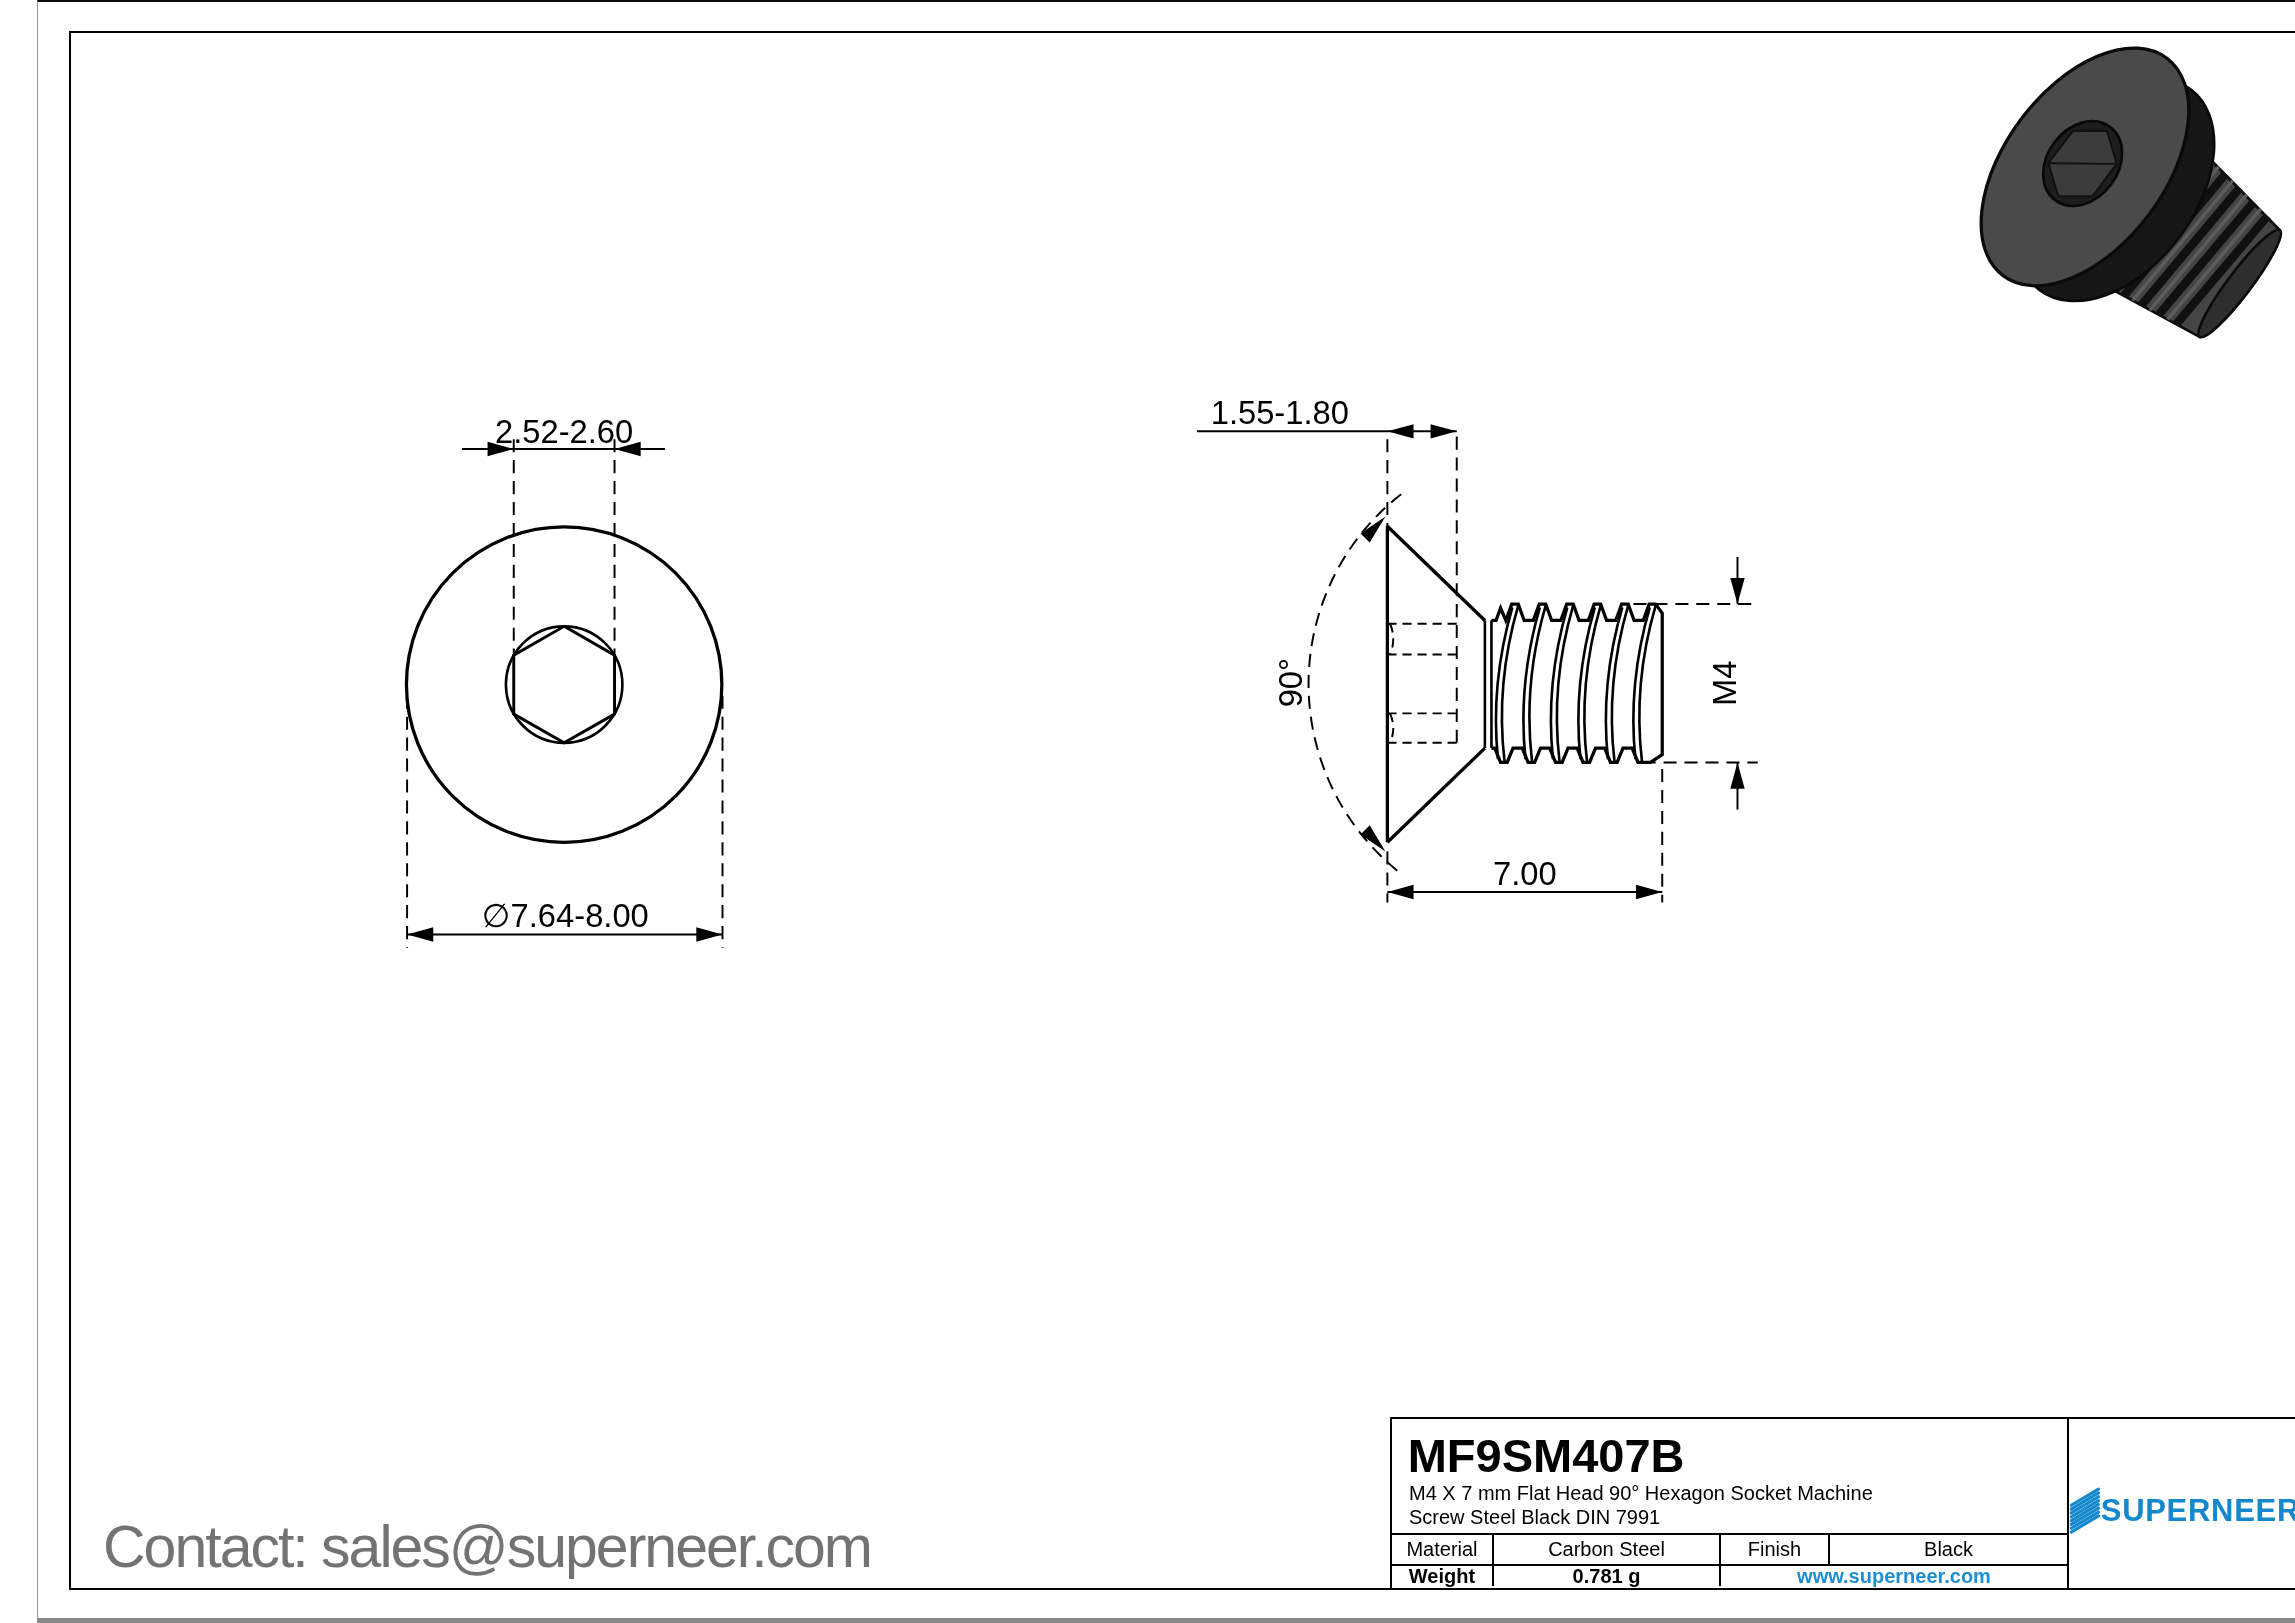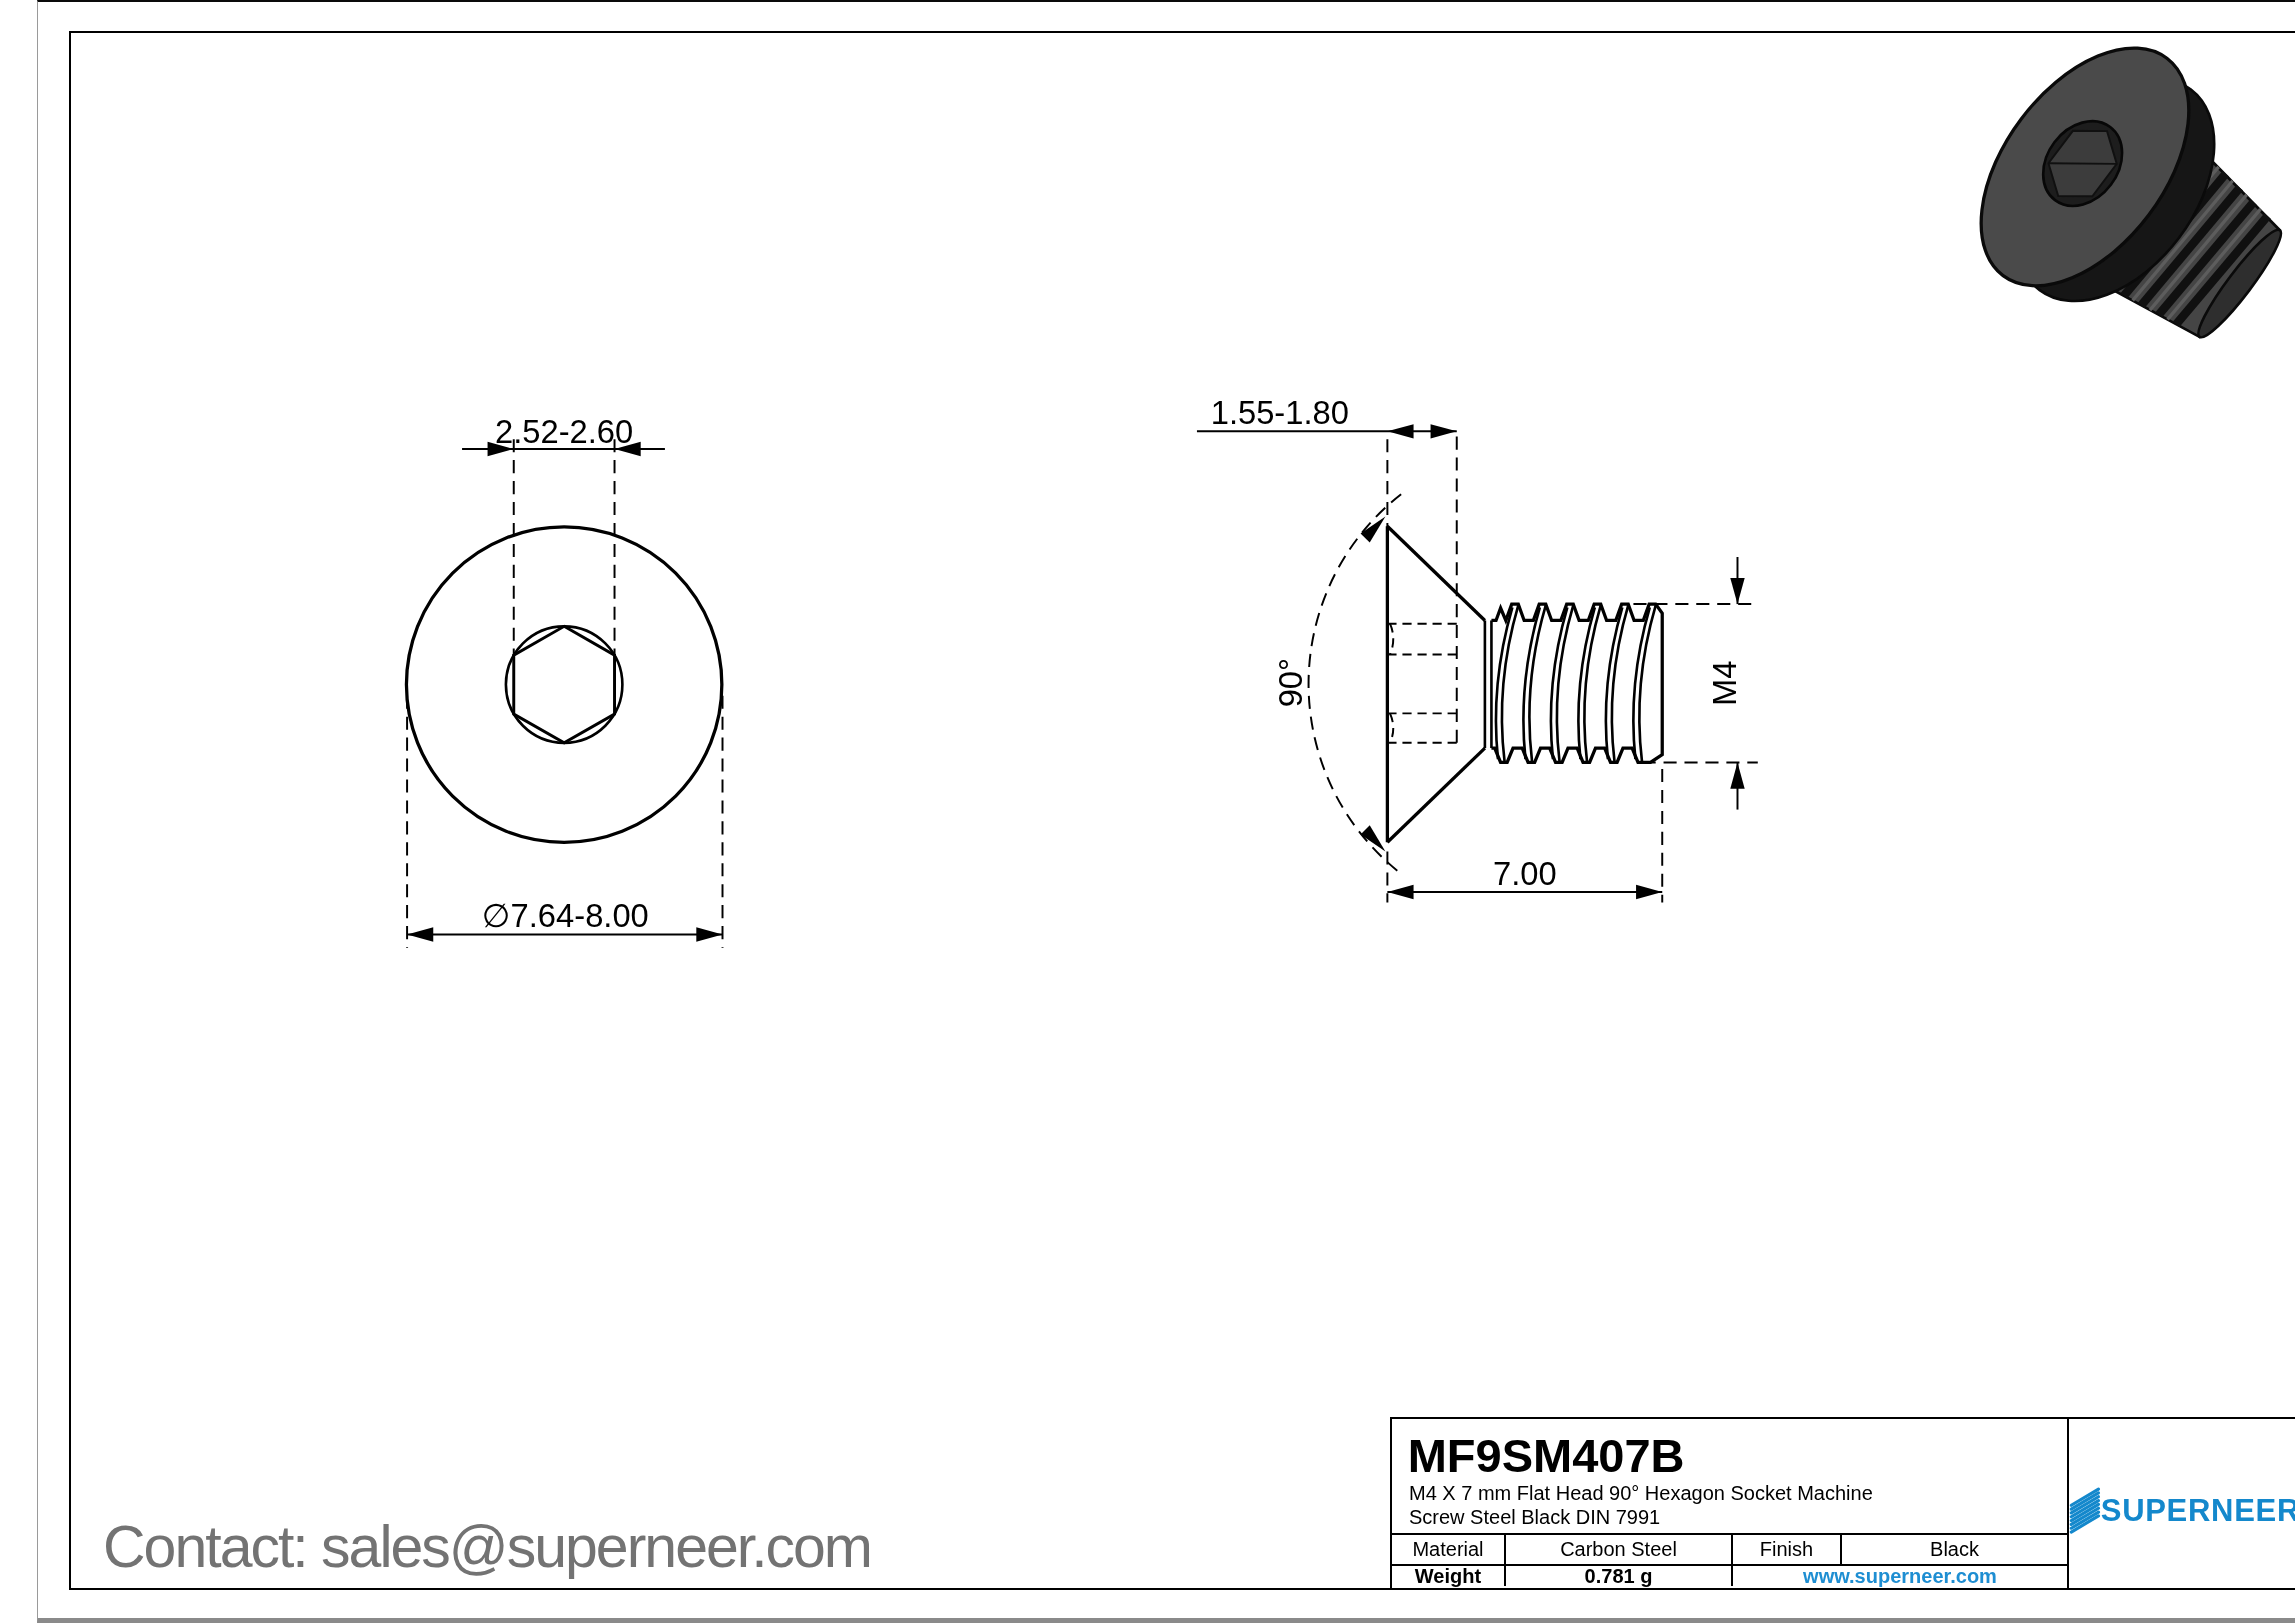--- a/index.html
+++ b/index.html
@@ -29,21 +29,21 @@
     border:2.6px solid #000;box-sizing:border-box;background:#fff;
   }
   .tb-left{position:absolute;left:0;top:0;width:677px;height:100%;border-right:2.6px solid #000;box-sizing:border-box;}
   .tb-info{position:absolute;left:0;top:0;width:100%;height:80px;box-sizing:border-box;}
   .tb-part{position:absolute;left:15.7px;top:9.2px;font-size:47px;font-weight:bold;letter-spacing:0px;color:#000;}
   .tb-desc{position:absolute;left:17px;top:63px;font-size:20px;color:#000;line-height:23.6px;}
   .tb-row1{position:absolute;left:0;top:114px;width:100%;height:31px;border-top:2.6px solid #000;box-sizing:border-box;display:flex;}
   .tb-row2{position:absolute;left:0;top:145px;width:100%;height:22px;border-top:2.6px solid #000;box-sizing:border-box;display:flex;font-weight:bold;}
   .cell{display:flex;align-items:center;justify-content:center;font-size:20px;color:#000;box-sizing:border-box;height:100%;}
   .cr{border-right:2.6px solid #000;}
-  .w-label{width:114px;}
+  .w-label{width:102px;}
   .w-value{width:227px;}
   .w-finlabel{width:109px;}
   .w-finvalue{flex:1;}
   .w-web{flex:1;}
   .weblink{color:#1e8ed2;text-decoration:none;}
   .tb-logo{position:absolute;left:677px;top:0;right:0;bottom:0;display:flex;flex-direction:row;align-items:center;justify-content:flex-start;}
   .brand-stripes{margin-top:13px;}
   .brand-text{margin-top:15.7px;font-size:31px;font-weight:bold;letter-spacing:0.7px;color:#1488cc;}
   
   .contact{

